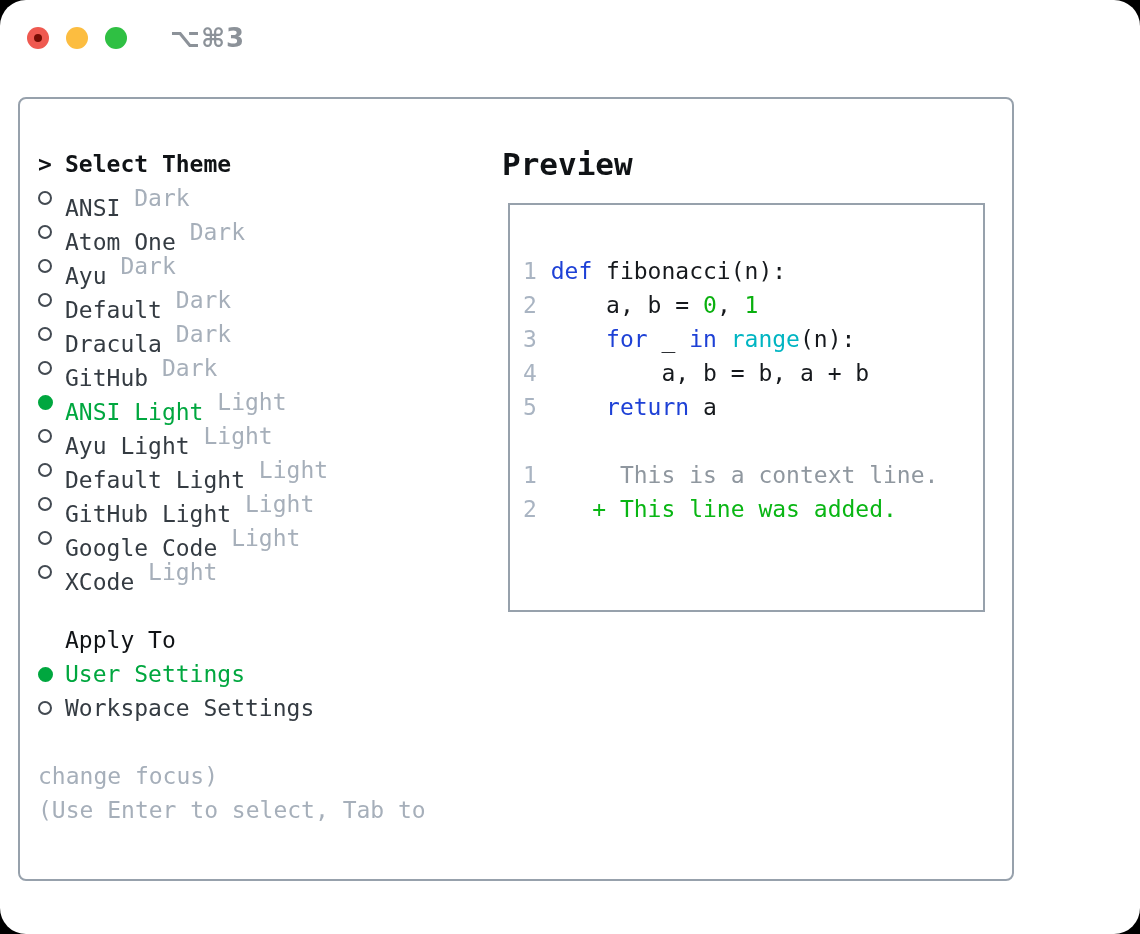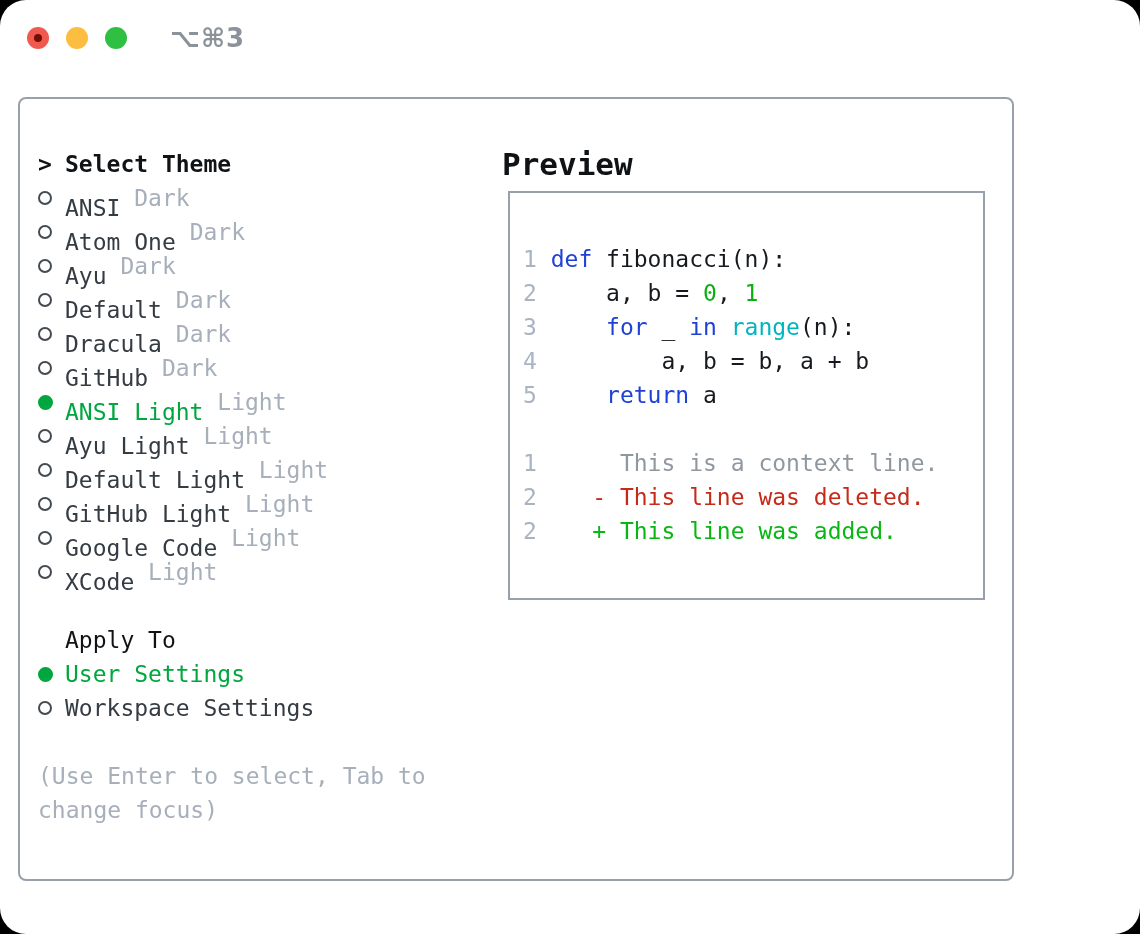--- a/index.html
+++ b/index.html
@@ -35,21 +35,21 @@
   .prompt{font-weight:700;color:var(--heading);width:27px;flex:none;}
   .bold{font-weight:700;color:var(--heading);}
   .name{color:var(--name);margin-top:20px;}
   .selected .name{color:var(--green);}
   .variant{color:var(--muted); margin-left:1ch;text-align:right;}
   .label{color:var(--name);}
   .selected .label{color:var(--green);}
   .hint{color:var(--muted); height:34px; line-height:34px; white-space:pre;}
   
   .preview-title{position:absolute; left:482px; top:48px; height:34px; line-height:34px; font-size:31px; font-weight:700; color:var(--heading);}
-  .preview-box{position:absolute; left:488px; top:92px; width:477px; height:409px;
+  .preview-box{position:absolute; left:488px; top:104px; width:477px; height:409px;
     border:2px solid var(--border); box-sizing:border-box; padding:49px 0 0 13px; overflow:hidden;}
   .pline{height:34px; line-height:34px; font-size:23px; white-space:pre;}
   .gutter{display:inline-block; width:2ch; color:var(--gutter);}
   .c-kw{color:var(--kw);} .c-fg{color:var(--fg);} .c-num{color:var(--num);}
   .c-builtin{color:var(--builtin);} .c-ctx{color:var(--ctx);}
   .c-del{color:var(--del);} .c-add{color:var(--add);}
 </style>
 </head>
 <body>
 
@@ -148,33 +148,32 @@
     <span class="label">User Settings</span>
   </div>
           <div class="row">
     <span class="marker"><span class="circle"></span></span>
     <span class="label">Workspace Settings</span>
   </div>
         </div>
 
       <div class="spacer"></div>
 
+      <div class="hint">change focus)</div>
       <div class="hint">(Use Enter to select, Tab to</div>
-      <div class="hint">change focus)</div>
     </div>
 
     <div class="preview-title">Preview</div>
     <div class="preview-box">
       <div>
           <div class="pline"><span class="gutter">1</span><span class="seg c-kw">def</span><span class="seg c-fg"> fibonacci(n):</span></div>
           <div class="pline"><span class="gutter">2</span><span class="seg c-fg">    a, b = </span><span class="seg c-num">0</span><span class="seg c-fg">, </span><span class="seg c-num">1</span></div>
           <div class="pline"><span class="gutter">3</span><span class="seg c-fg">    </span><span class="seg c-kw">for</span><span class="seg c-fg"> _ </span><span class="seg c-kw">in</span><span class="seg c-fg"> </span><span class="seg c-builtin">range</span><span class="seg c-fg">(n):</span></div>
           <div class="pline"><span class="gutter">4</span><span class="seg c-fg">        a, b = b, a + b</span></div>
           <div class="pline"><span class="gutter">5</span><span class="seg c-fg">    </span><span class="seg c-kw">return</span><span class="seg c-fg"> a</span></div>
           <div class="pline"><span class="gutter"></span></div>
           <div class="pline"><span class="gutter">1</span><span class="seg c-ctx">     This is a context line.</span></div>
-          <div class="pline"><span class="gutter">2</span><span class="seg c-del">   - This line was deleted.</span></div>
           <div class="pline"><span class="gutter">2</span><span class="seg c-add">   + This line was added.</span></div>
         </div>
     </div>
 
   </div>
 </div>
 
 </body></html>

